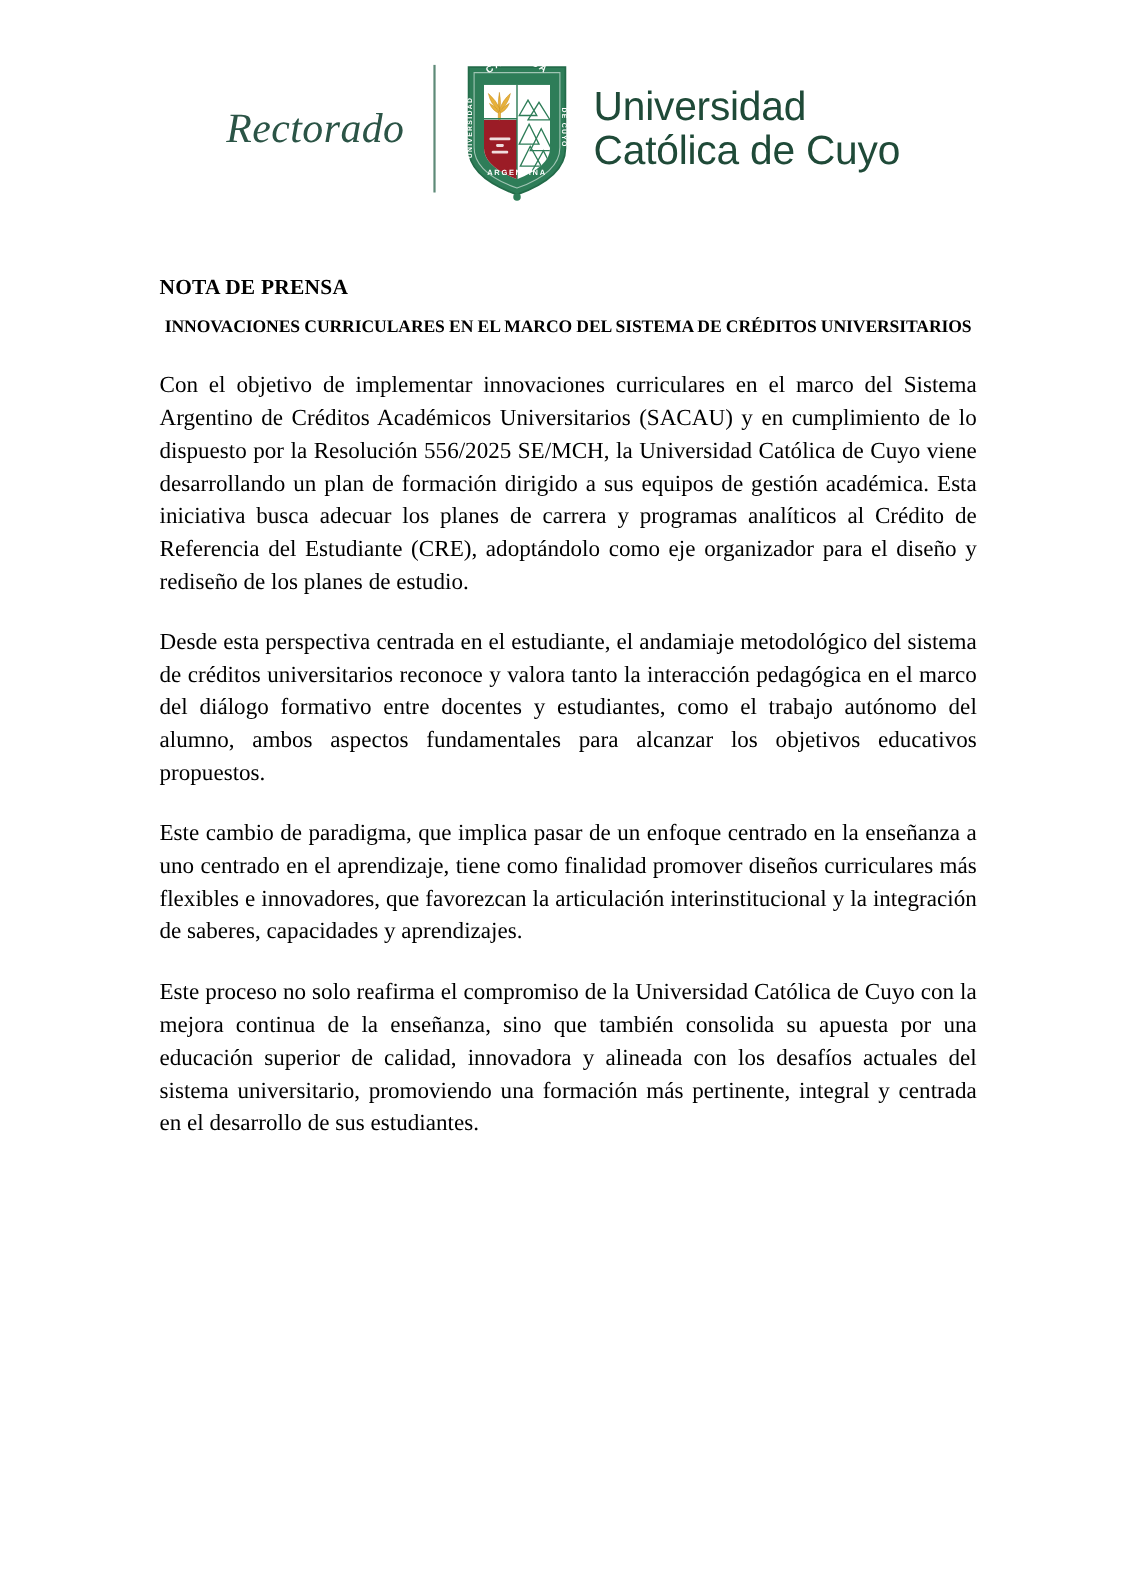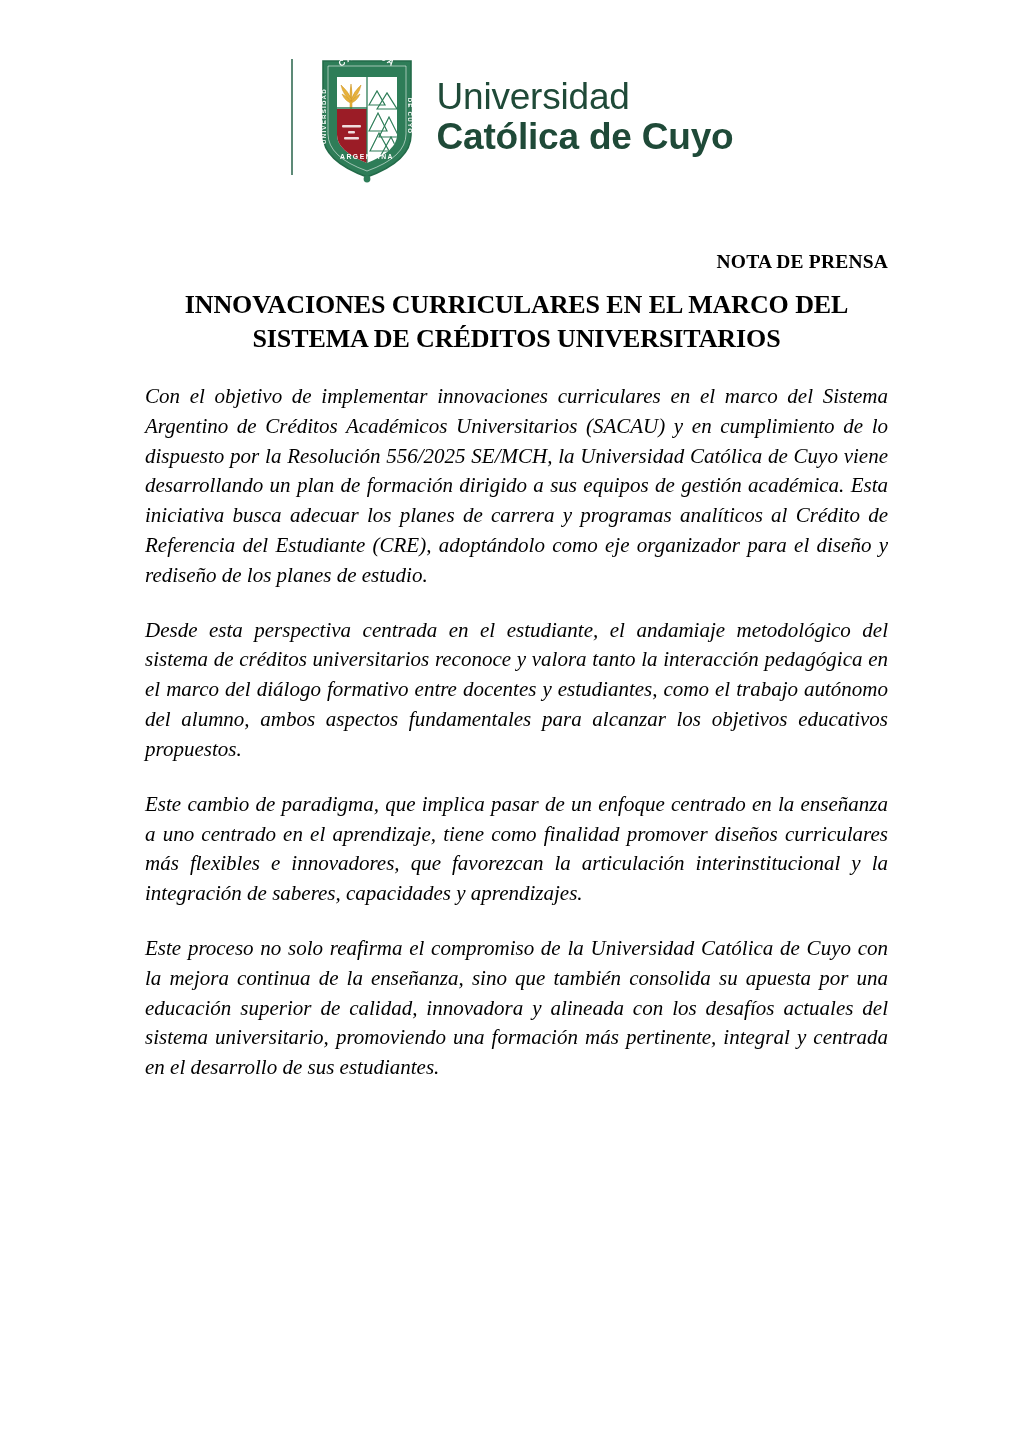--- a/index.html
+++ b/index.html
@@ -61,64 +61,64 @@
   .crest-wrap svg { display: block; }
 
   
   .wordmark {
     font-family: "Liberation Sans", "DejaVu Sans", sans-serif;
     color: #1f4a38;
     line-height: 1.08;
     white-space: nowrap;
   }
   .wordmark .line1 { font-size: 37px; font-weight: 400; letter-spacing: -0.2px; display:block; }
-  .wordmark .line2 { font-size: 37px; font-weight: 700; letter-spacing: -0.2px; display:block; }
+  .wordmark .line2 { font-size: 37px; font-weight: 400; letter-spacing: -0.2px; display:block; }
 
   
   .doc {
     position: absolute;
     left: 145px;
     top: 250px;
     width: 743px;
   }
   .kicker {
-    text-align: right;
+    text-align: left;
     font-weight: bold;
     font-size: 19.5px;
     letter-spacing: 0.2px;
     margin: 0 0 14px 0;
     line-height: 1.25;
   }
   .headline {
     text-align: center;
     font-weight: bold;
-    font-size: 26px;
+    font-size: 16px;
     letter-spacing: -0.1px;
     margin: 0 0 8px 0;
     line-height: 1.3;
   }
   p.body-par {
     text-align: justify;
     text-justify: inter-word;
     font-size: 21px;
     line-height: 1.42;
     margin: 0 0 25px 0;
     hyphens: none;
-    font-style: italic;
   }
   p.body-par:first-of-type { margin-top: 26px; }
   p.body-par:last-child { margin-bottom: 16px; }
 </style>
 </head>
 <body>
 
 <div class="page">
 
   <header class="letterhead">
 
+    <div class="rectorado">Rectorado</div>
 
     <div class="divider-rule"></div>
 
     <div class="crest-wrap">
       <svg width="104" height="132" viewBox="0 0 104 132" xmlns="http://www.w3.org/2000/svg" aria-hidden="true">
         <defs>
           <path id="arcTop" d="M 20 26 A 34 30 0 0 1 84 26"></path>
           <path id="arcLeft" d="M 11 96 L 11 34"></path>
           <path id="arcRight" d="M 93 34 L 93 96"></path>
           <path id="arcBottom" d="M 22 108 L 82 108"></path>

